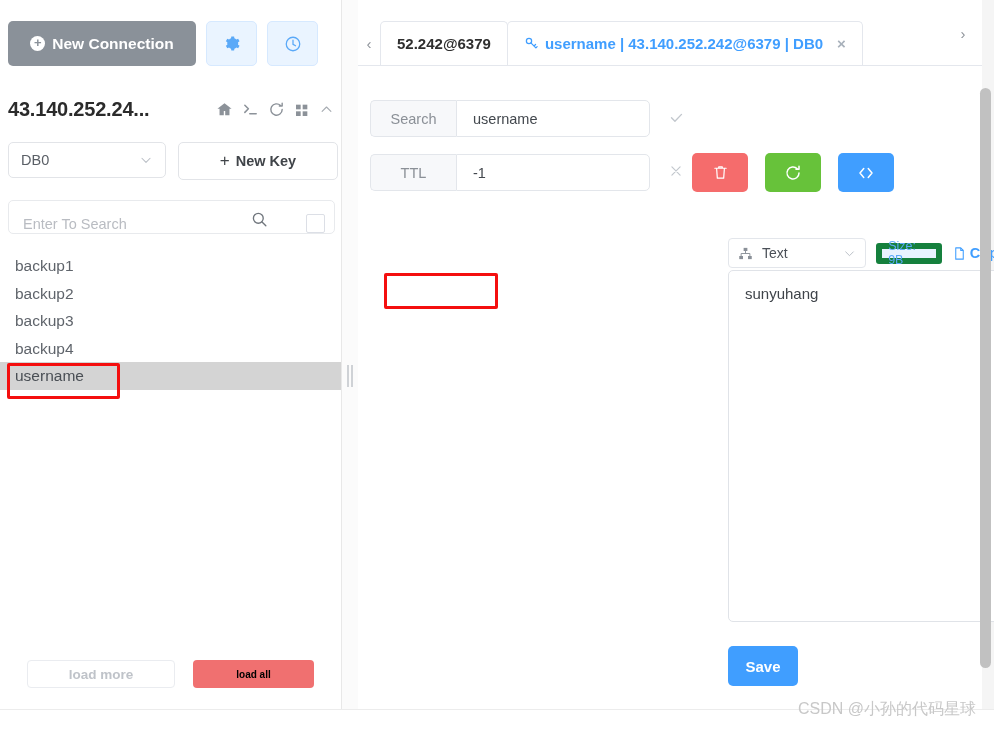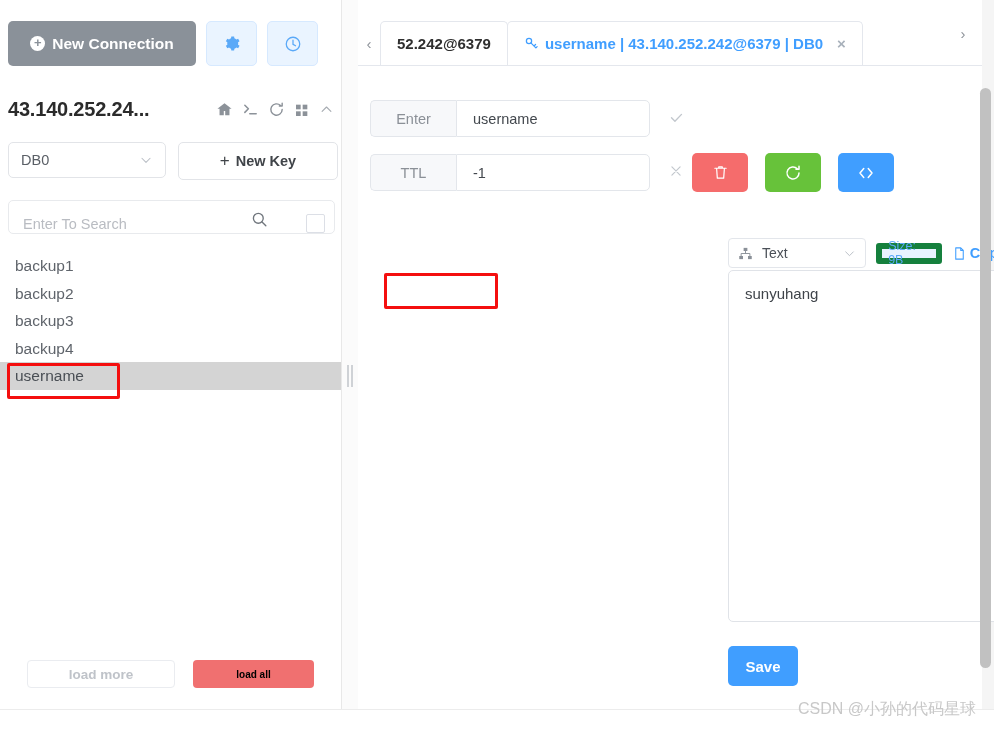--- a/index.html
+++ b/index.html
@@ -426,21 +426,21 @@
           <path d="M11 11l8 8M16 16l2.5-2.5M19 19l2-2" fill="none" stroke="#409eff" stroke-width="2" stroke-linecap="round"></path>
         </svg>
         <span>username | 43.140.252.242@6379 | DB0</span>
         <span class="tab-close">×</span>
       </div>
       <span class="tab-arrow right">›</span>
     </div>
 
     <div class="form-area">
       <div class="field-row">
-        <div class="field-prefix">Enter</div>
+        <div class="field-prefix">Search</div>
         <div class="field-box">
           <input class="field-val" type="text" value="username" style="">
           <span class="field-ic">
             <svg width="15" height="15" viewBox="0 0 24 24">
                 <path d="M4 12.5l5.5 5.5L20 7" fill="none" stroke="#c2c7cd" stroke-width="2.2" stroke-linecap="round" stroke-linejoin="round"></path>
               </svg>
           </span>
         </div>
       </div>
 

